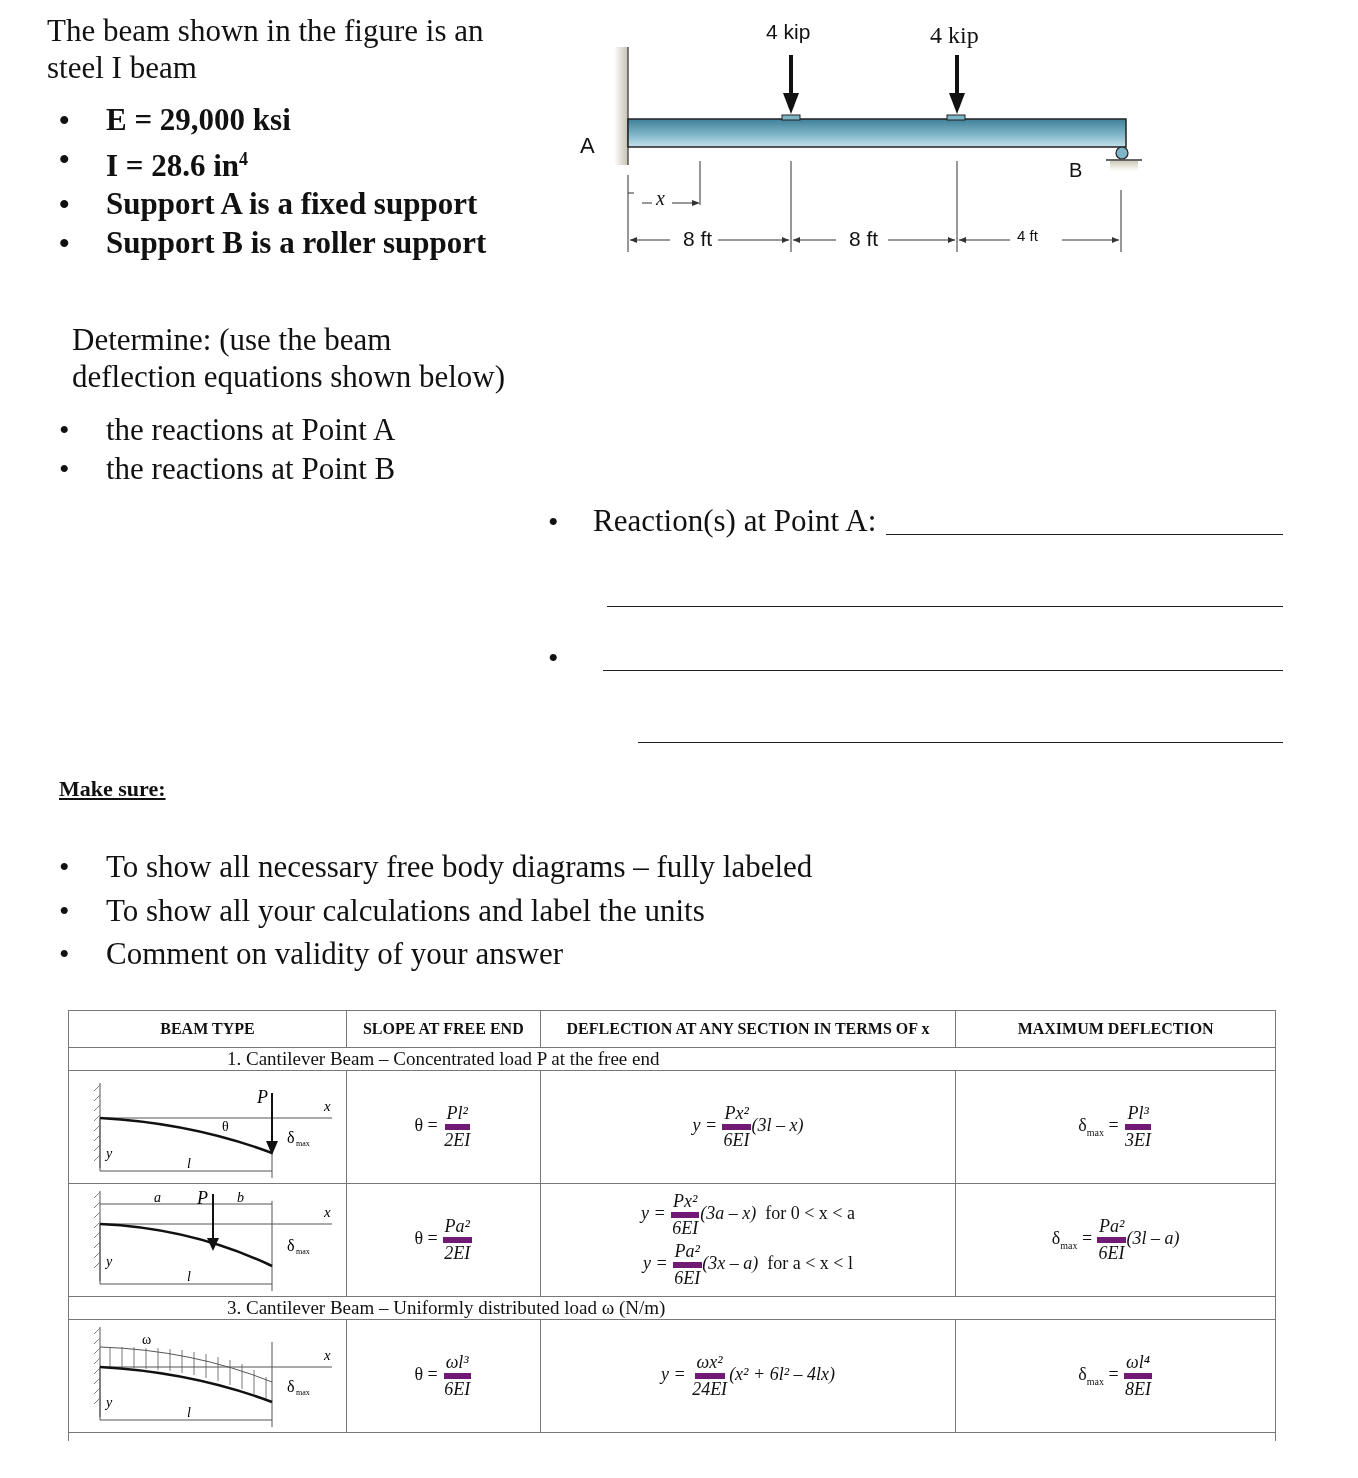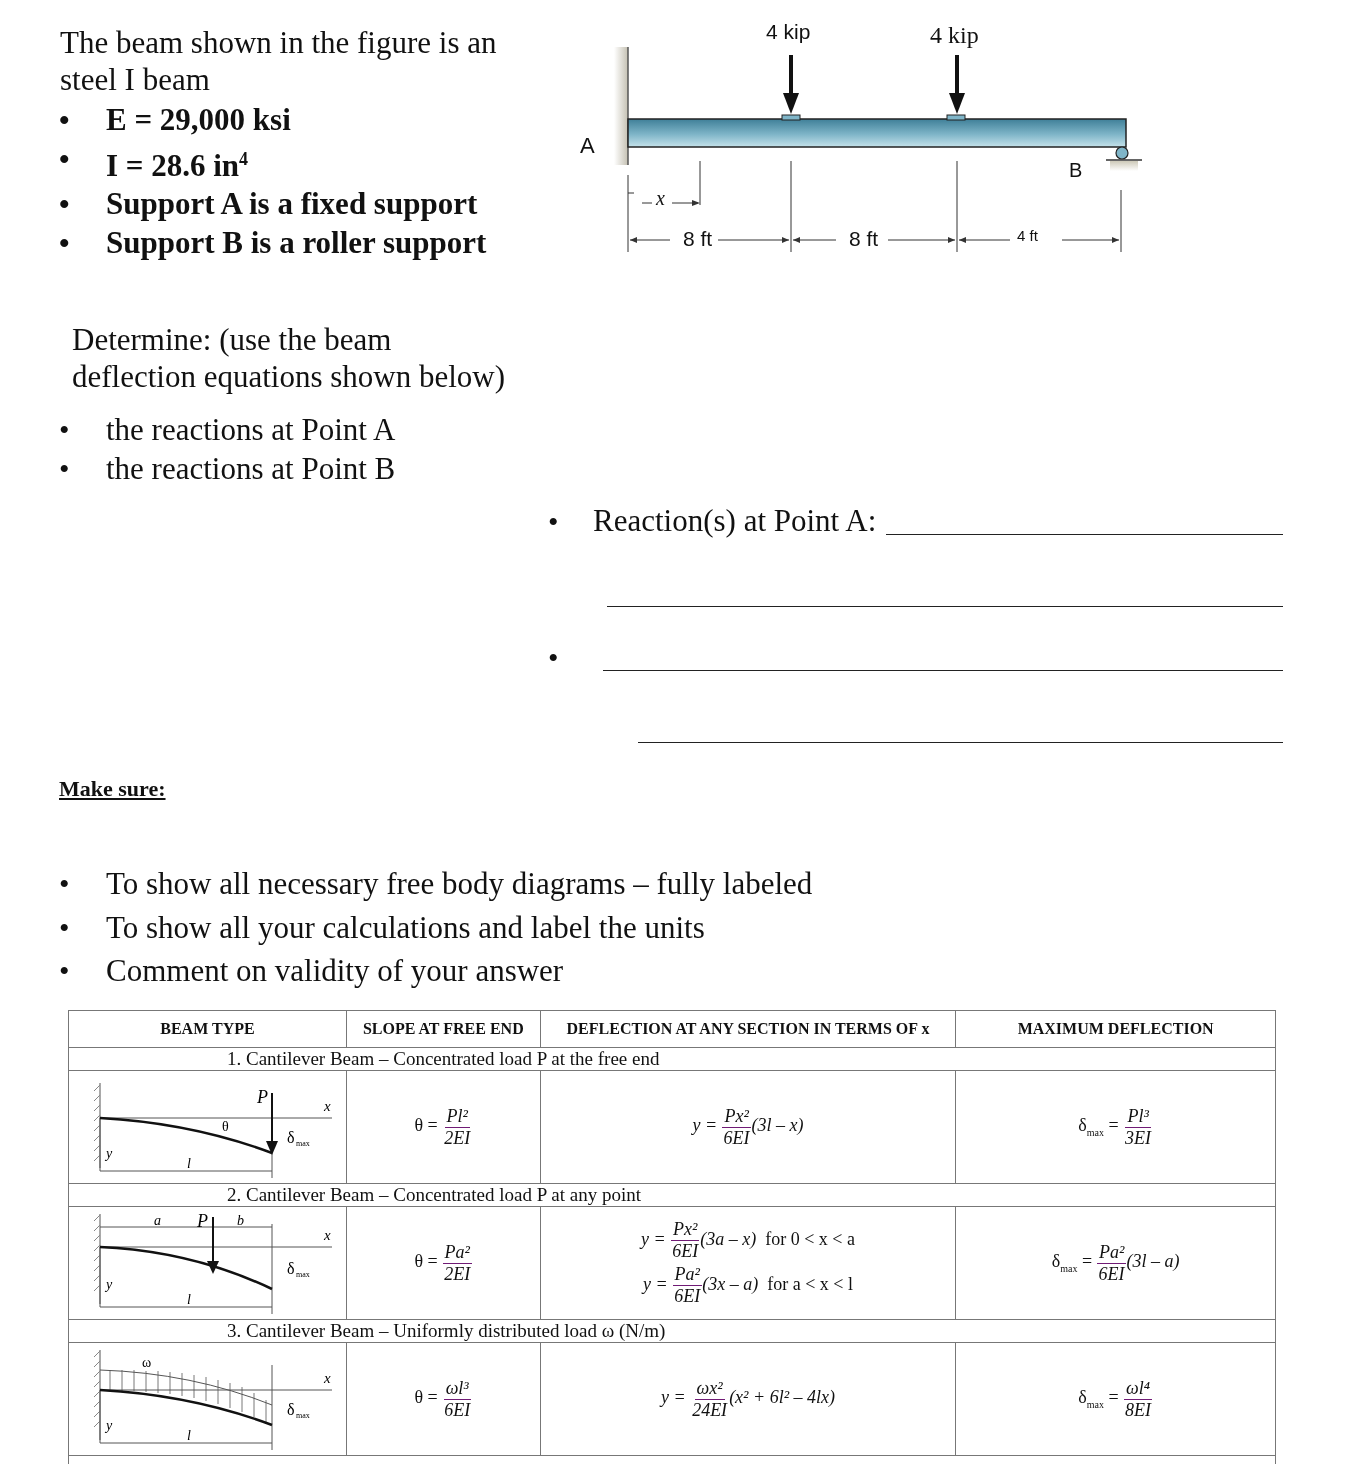--- a/index.html
+++ b/index.html
@@ -20,31 +20,31 @@
 
   
   .eq-table { position: absolute; left: 68px; top: 1010px; width: 1208px; border-collapse: collapse;
               font-family: "Liberation Serif", "DejaVu Serif", serif; }
   .eq-table td, .eq-table th { border: 1.5px solid #777; }
   .eq-table th { font-size: 16px; font-weight: bold; height: 22px; padding: 9px; text-align: center; }
   .eq-table .case-title td { font-size: 19px; height: 21px; padding: 0 0 0 158px; text-align: left; }
   .eq-table .case-row td { height: 113px; text-align: center; vertical-align: middle; }
   .eq-table .cut td { height: 8px; border-bottom: none; }
   .frac { display: inline-flex; flex-direction: column; align-items: center; vertical-align: middle; font-size: 18px; line-height: 21px; }
-  .frac .num { border-bottom: 1px solid #701a75; padding: 0 2px; font-style: italic; text-align: right; }
+  .frac .num { border-bottom: 6px solid #701a75; padding: 0 2px; font-style: italic; text-align: right; }
   .frac .den { padding: 0 2px; font-style: italic; }
   .eqn { font-size: 18px; font-style: italic; white-space: nowrap; }
   .eqn .up { font-style: normal; }
   .eqn sub { font-size: 10px; font-style: normal; }
   .eq-line { display: block; margin: 2px 0; }
 </style>
 </head>
 <body>
 
-<div class="abs para" style="left:60px; top:12px; width:470px;margin-top:12px;">
+<div class="abs para" style="left:47px; top:12px; width:470px;">
   <div>The beam shown in the figure is an</div>
   <div>steel I beam</div>
 </div>
 
 <ul class="abs blist" style="left:59px; top:101px; width:470px;font-weight:bold;">
   <li><span>E = 29,000 ksi</span></li>
   <li><span>I = 28.6 in</span><sup style="font-size:18px;">4</sup></li>
   <li><span>Support A is a fixed support</span></li>
   <li><span>Support B is a roller support</span></li>
 </ul>
@@ -144,21 +144,21 @@
 <div class="abs blank-line" style="left:607px; top:606px; width:676px;"></div>
 
 <div class="abs reaction" style="left:548px; top:641px; width:735px;">
   <span class="bullet">•</span>
   <span class="blank-line" style="flex:1; margin-left:10px; margin-bottom:4px;"></span>
 </div>
 <div class="abs blank-line" style="left:638px; top:742px; width:645px;"></div>
 
 <div class="abs underline-head" style="left:59px; top:776px; font-family:'Liberation Serif','DejaVu Serif',serif;">Make sure:</div>
 <ul class="abs blist" style="left:59px; top:845px; width:800px;">
-  <li style="line-height:43.5px;margin-top:17px;">To show all necessary free body diagrams – fully labeled</li>
+  <li style="line-height:43.5px;">To show all necessary free body diagrams – fully labeled</li>
   <li style="line-height:43.5px;">To show all your calculations and label the units</li>
   <li style="line-height:43.5px;">Comment on validity of your answer</li>
 </ul>
 
 <table class="eq-table">
   <colgroup>
     <col style="width:278px">
       <col style="width:194px">
       <col style="width:416px">
       <col style="width:320px">
@@ -222,23 +222,20 @@
     </td>
     <td>
       <span class="eqn"><span class="up">δ</span><sub>max</sub> <span class="up">=</span>
       <span class="frac">
               <span class="num">Pl³</span>
               <span class="den">3EI</span>
             </span></span>
     </td>
   </tr>
 
-  <tr class="case-title">
-    <td colspan="4">2. Cantilever Beam – Concentrated load P at any point</td>
-  </tr>
   <tr class="case-row">
     <td>
       <svg width="250" height="105" viewBox="0 0 250 105">
         <g stroke="#555" stroke-width="1">
           <line x1="18" y1="5" x2="18" y2="95"></line>
           <g stroke="#888">
                 <line x1="12" y1="12" x2="18" y2="6"></line>
                 <line x1="12" y1="22" x2="18" y2="16"></line>
                 <line x1="12" y1="32" x2="18" y2="26"></line>
                 <line x1="12" y1="42" x2="18" y2="36"></line>

